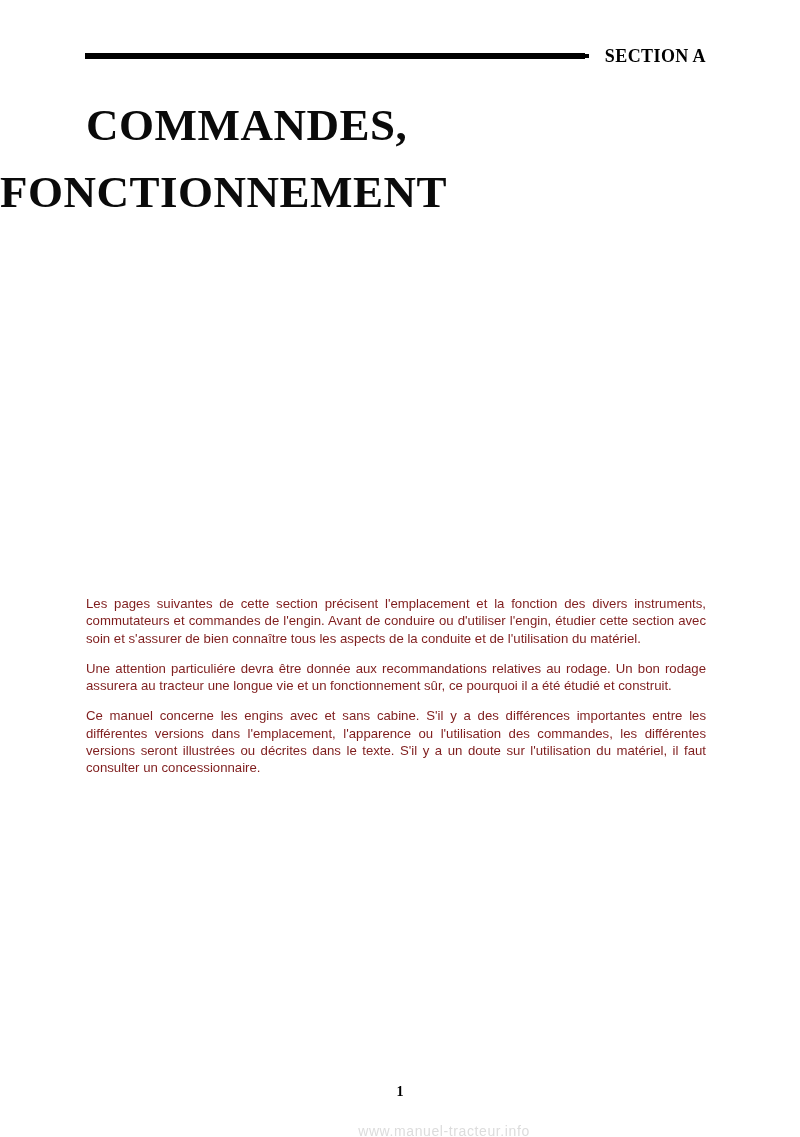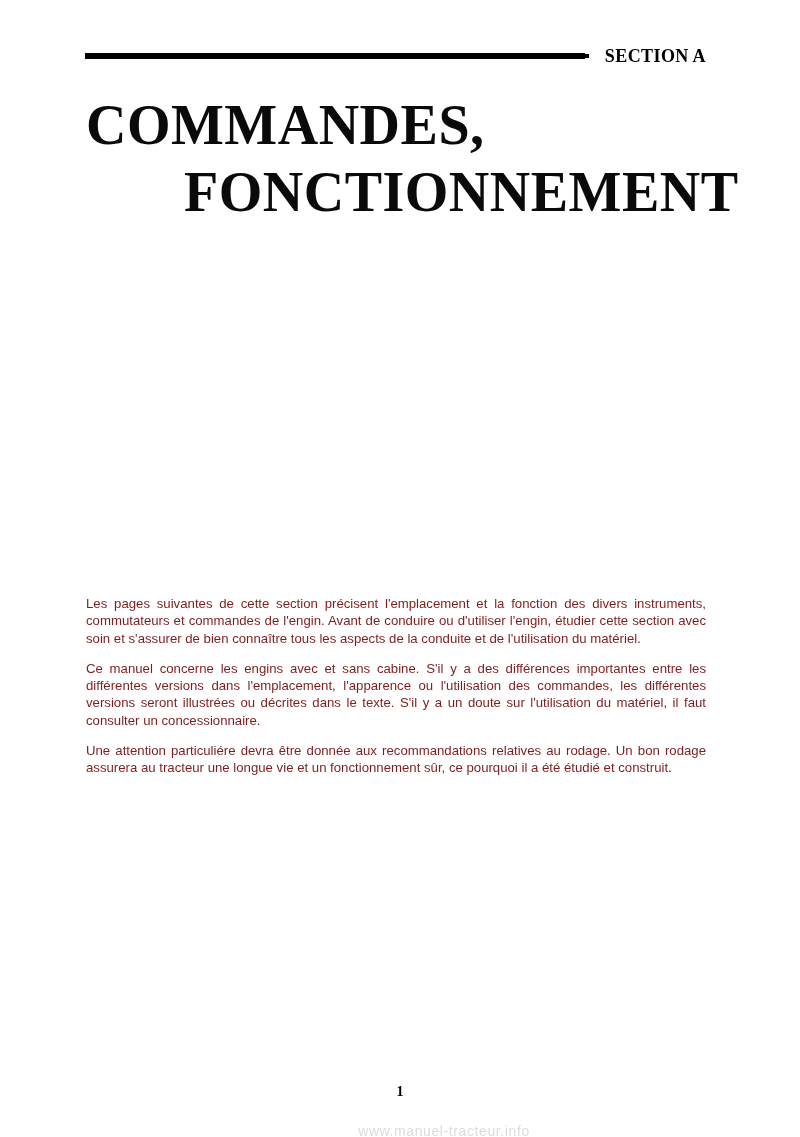--- a/index.html
+++ b/index.html
@@ -68,30 +68,30 @@
   .title-block {
     position: absolute;
     top: 80px;
     left: 0;
     width: 800px;
   }
 
   .title-line {
     font-family: "Liberation Serif", serif;
     font-weight: bold;
-    font-size: 56px;
+    font-size: 45px;
     line-height: 67px;
     letter-spacing: 0.5px;
     white-space: nowrap;
     color: #0a0a0a;
   }
 
   .title-line.l1 { padding-left: 86px; }
   .title-line.l2 { padding-left: 138px; }
-  .title-line.l3 { padding-left: 184px; }
+  .title-line.l3 { }
 
   
   .body-copy {
     position: absolute;
     top: 583px;
     left: 86px;
     width: 620px;
   }
 
   .para {
@@ -143,21 +143,21 @@
     <div class="section-label">SECTION A</div>
   </div>
 
   <div class="title-block">
     <div class="title-line l1">COMMANDES,</div>
     <div class="title-line l3">FONCTIONNEMENT</div>
   </div>
 
   <div class="body-copy">
     <p class="para">Les pages suivantes de cette section précisent l'emplacement et la fonction des divers instruments, commutateurs et commandes de l'engin. Avant de conduire ou d'utiliser l'engin, étudier cette section avec soin et s'assurer de bien connaître tous les aspects de la conduite et de l'utilisation du matériel.</p>
+    <p class="para">Une attention particuliére devra être donnée aux recommandations relatives au rodage. Un bon rodage assurera au tracteur une longue vie et un fonctionnement sûr, ce pourquoi il a été étudié et construit.</p>
     <p class="para">Ce manuel concerne les engins avec et sans cabine. S'il y a des différences importantes entre les différentes versions dans l'emplacement, l'apparence ou l'utilisation des commandes, les différentes versions seront illustrées ou décrites dans le texte. S'il y a un doute sur l'utilisation du matériel, il faut consulter un concessionnaire.</p>
-    <p class="para">Une attention particuliére devra être donnée aux recommandations relatives au rodage. Un bon rodage assurera au tracteur une longue vie et un fonctionnement sûr, ce pourquoi il a été étudié et construit.</p>
   </div>
 
   <div class="page-number">1</div>
 
   <div class="watermark">www.manuel-tracteur.info</div>
 
 </div>
 
 </body></html>

